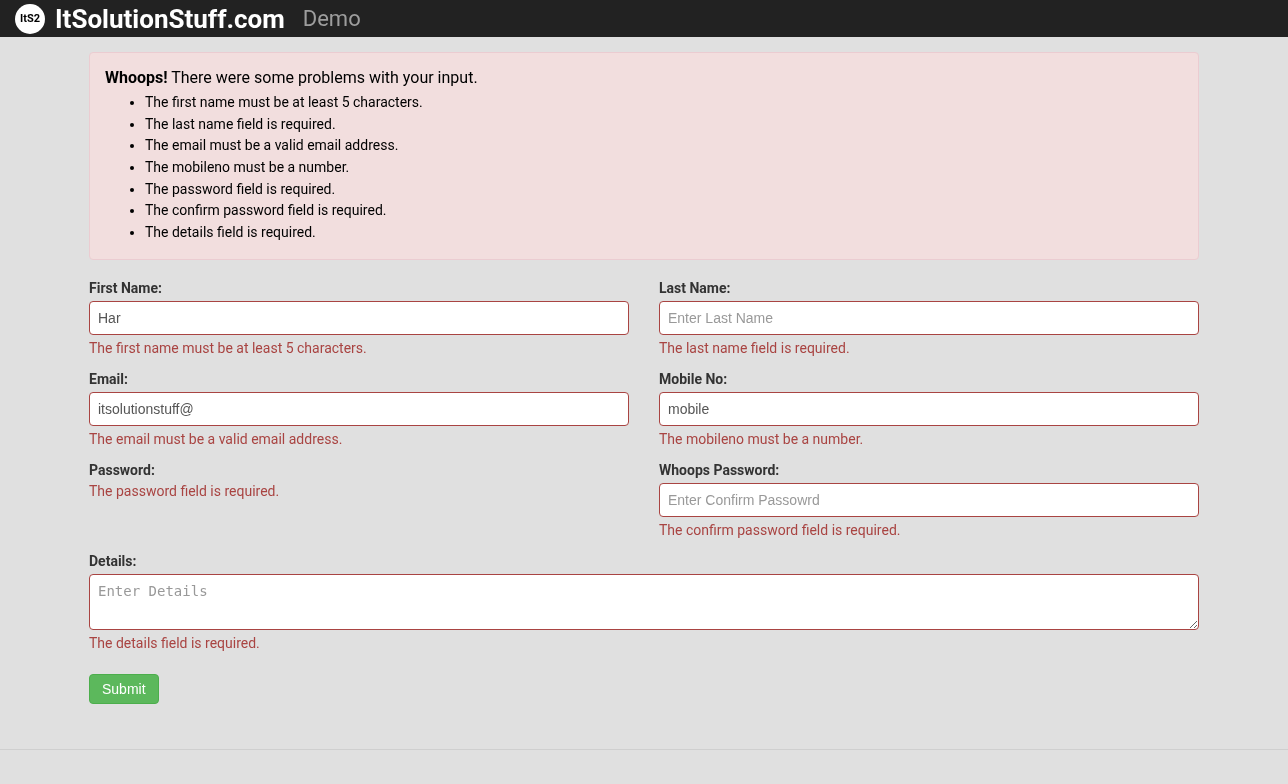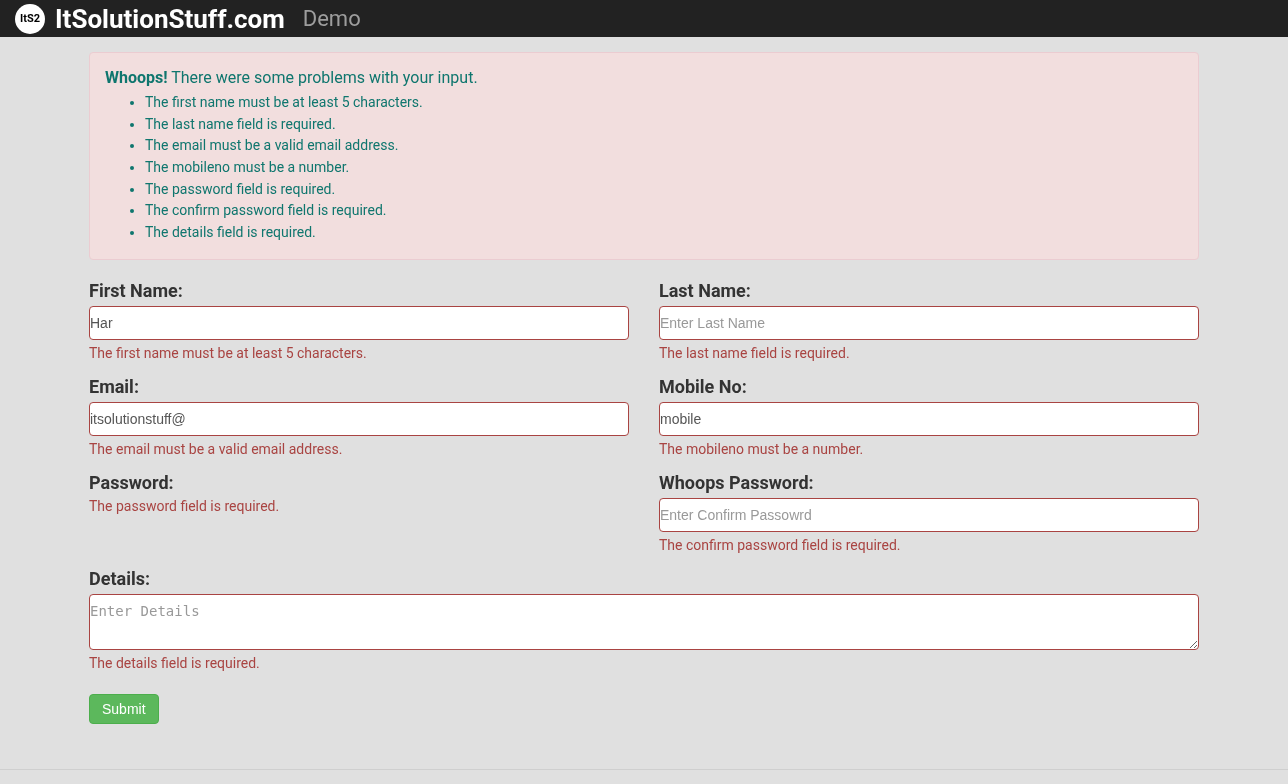--- a/index.html
+++ b/index.html
@@ -44,21 +44,21 @@
       font-size: 22px;
     }
     .container {
       max-width: 1140px;
       margin: 0 auto;
       padding: 15px;
     }
     .alert-danger {
       background-color: #f2dede;
       border: 1px solid #ebccd1;
-      color: #0f766e;
+      color: #000000;
       padding: 15px;
       border-radius: 4px;
       margin-bottom: 20px;
     }
     .alert-title {
       font-weight: bold;
     }
     .alert-danger ul {
       margin-top: 5px;
       padding-left: 40px;
@@ -82,28 +82,28 @@
       width: 100%;
       padding-left: 15px;
       padding-right: 15px;
     }
     .form-group {
       margin-bottom: 15px;
     }
     .form-label {
       display: block;
       font-weight: bold;
-      font-size: 18px;
+      font-size: 14px;
       margin-bottom: 5px;
       color: #333;
     }
     .form-control {
       display: block;
       width: 100%;
-      padding: 6px 0;
+      padding: 6px 8px;
       font-size: 14px;
       line-height: 1.42857143;
       color: #555;
       background-color: #fff;
       border: 1px solid #a94442;
       border-radius: 4px;
       height: 34px;
     }
     .form-control::placeholder {
       color: #999;

